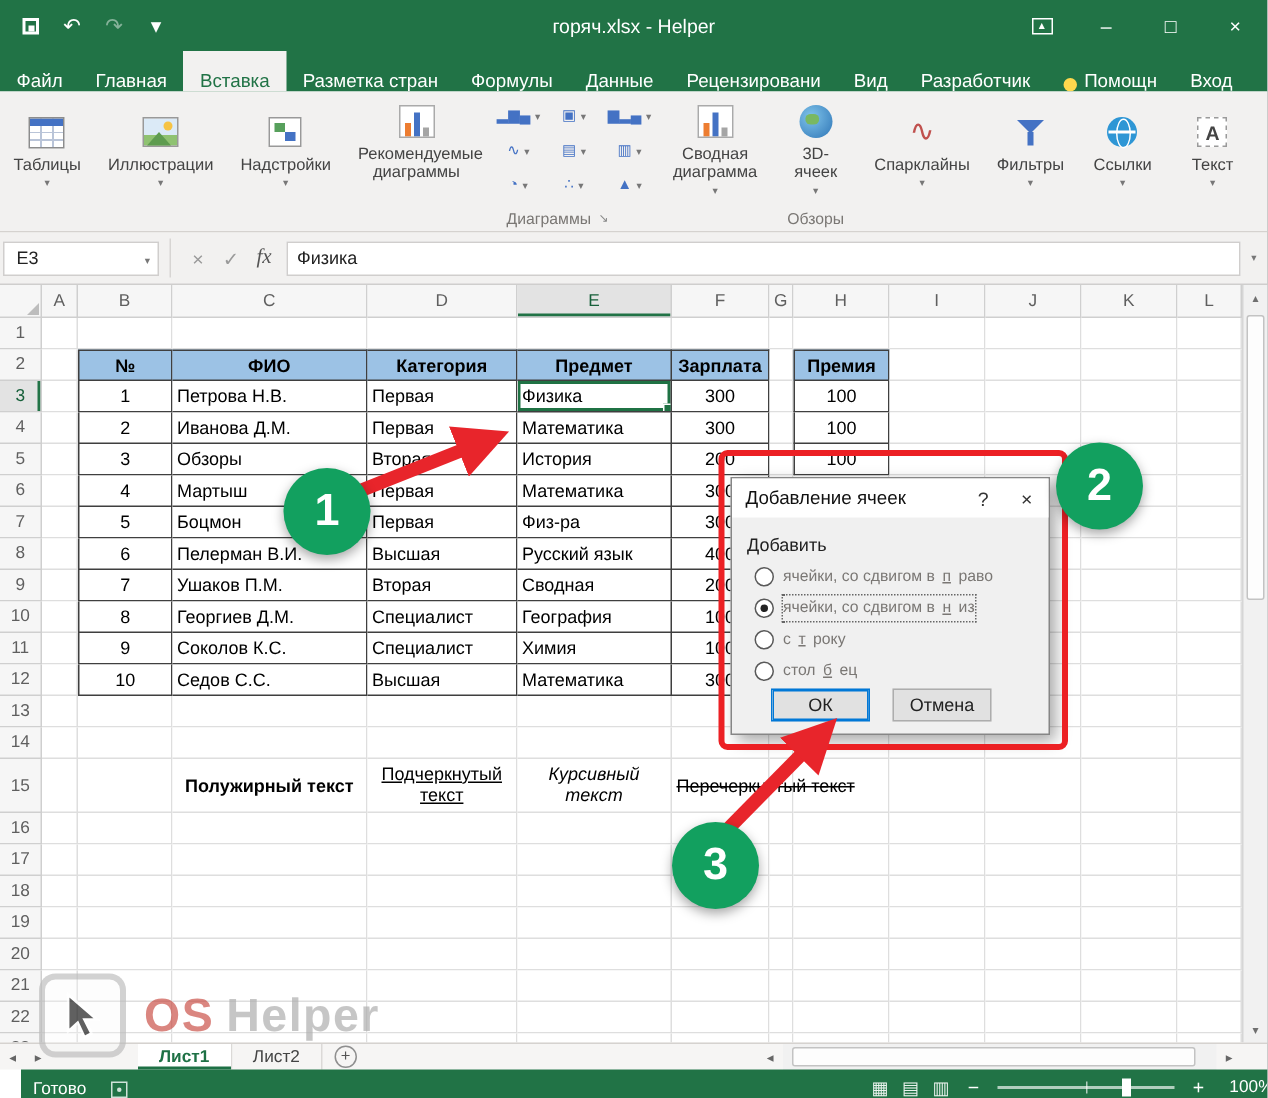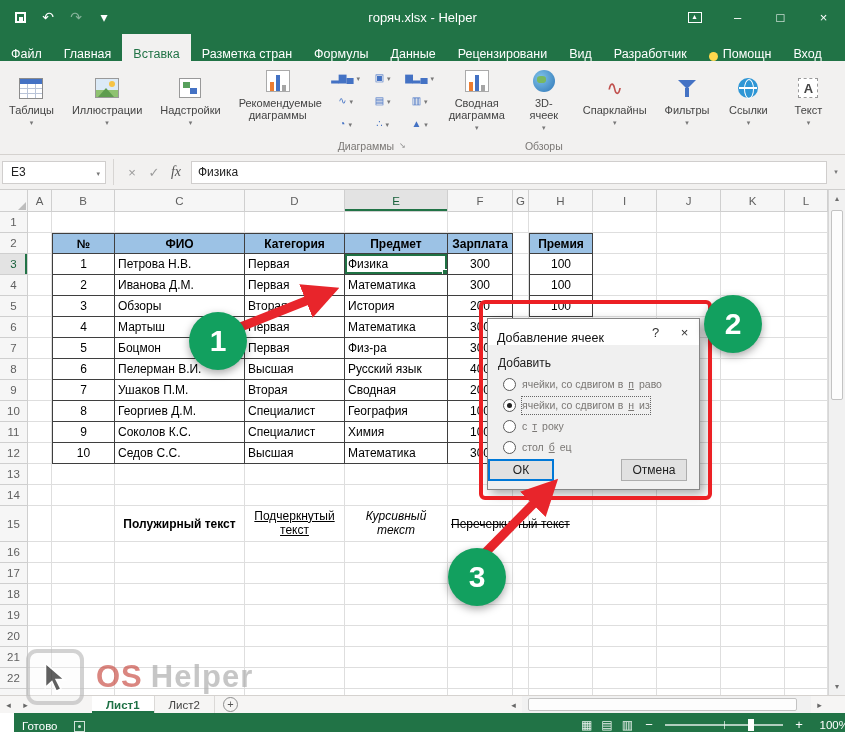--- a/index.html
+++ b/index.html
@@ -128,30 +128,30 @@
 .sright{margin-left:auto;display:flex;align-items:center;gap:9px;padding-right:10px}
 .vwbtn{font-size:12px;color:#eaf3ee}
 .zbtn{font-size:13px;width:14px;text-align:center}
 .ztrack{position:relative;width:118px;height:2px;background:rgba(255,255,255,.65)}
 .znotch{position:absolute;left:50%;top:-3px;width:1px;height:8px;background:rgba(255,255,255,.65)}
 #zthumb{position:absolute;left:70%;top:-5px;width:6px;height:12px;background:#fff}
 .zoomtxt{min-width:34px;text-align:right}
 
 
 #dlg{position:absolute;left:487px;top:318px;width:213px;height:172px;background:#f0f0f0;border:1px solid #868686;box-shadow:4px 4px 10px rgba(0,0,0,.35);z-index:50}
-.dtitle{height:26px;background:#fff;display:flex;align-items:flex-end;padding-left:9px;color:#111;font-size:12.5px}
+.dtitle{height:26px;background:#fff;display:flex;align-items:center;padding-left:9px;color:#111;font-size:12.5px}
 .dtbtns{margin-left:auto;display:flex}
 .dtb{width:29px;height:26px;display:flex;align-items:center;justify-content:center;color:#333;font-size:13px}
 .dlabel{margin:11px 0 0 10px}
 .dradio{display:flex;align-items:center;gap:6px;margin:7px 0 0 15px;height:14px}
 .rdot{width:13px;height:13px;border:1px solid #595959;border-radius:50%;background:#fff;position:relative;flex:none}
 .dradio.sel .rdot::after{content:"";position:absolute;left:3px;top:3px;width:5px;height:5px;border-radius:50%;background:#222}
 .rlabel{line-height:14px}
 .dradio.focus .rlabel{outline:1px dotted #666}
-.dbuttons{position:absolute;left:0;right:0;bottom:8px;display:flex;justify-content:space-between;gap:15px;padding-right:12px}
+.dbuttons{position:absolute;left:0;right:0;bottom:8px;display:flex;justify-content:center;gap:15px;padding-right:12px}
 .btn{min-width:66px;height:22px;background:#e1e1e1;border:1px solid #adadad;display:flex;align-items:center;justify-content:center}
 .btn.primary{border:1px solid #0078d7;box-shadow:inset 0 0 0 1px #0078d7}
 
 
 #redrect{position:absolute;left:479px;top:300px;width:233px;height:200px;border:4px solid #ec2024;border-radius:6px;z-index:55;pointer-events:none}
 #arrows{position:absolute;left:0;top:0;z-index:60;pointer-events:none}
 .badge{position:absolute;width:58px;height:58px;border-radius:50%;background:#12a05f;color:#fff;display:flex;align-items:center;justify-content:center;font-size:30px;font-weight:bold;z-index:65;box-shadow:0 3px 8px rgba(0,0,0,.35)}
 #b1{left:189px;top:312px}
 #b2{left:704px;top:295px}
 #b3{left:448px;top:548px}

